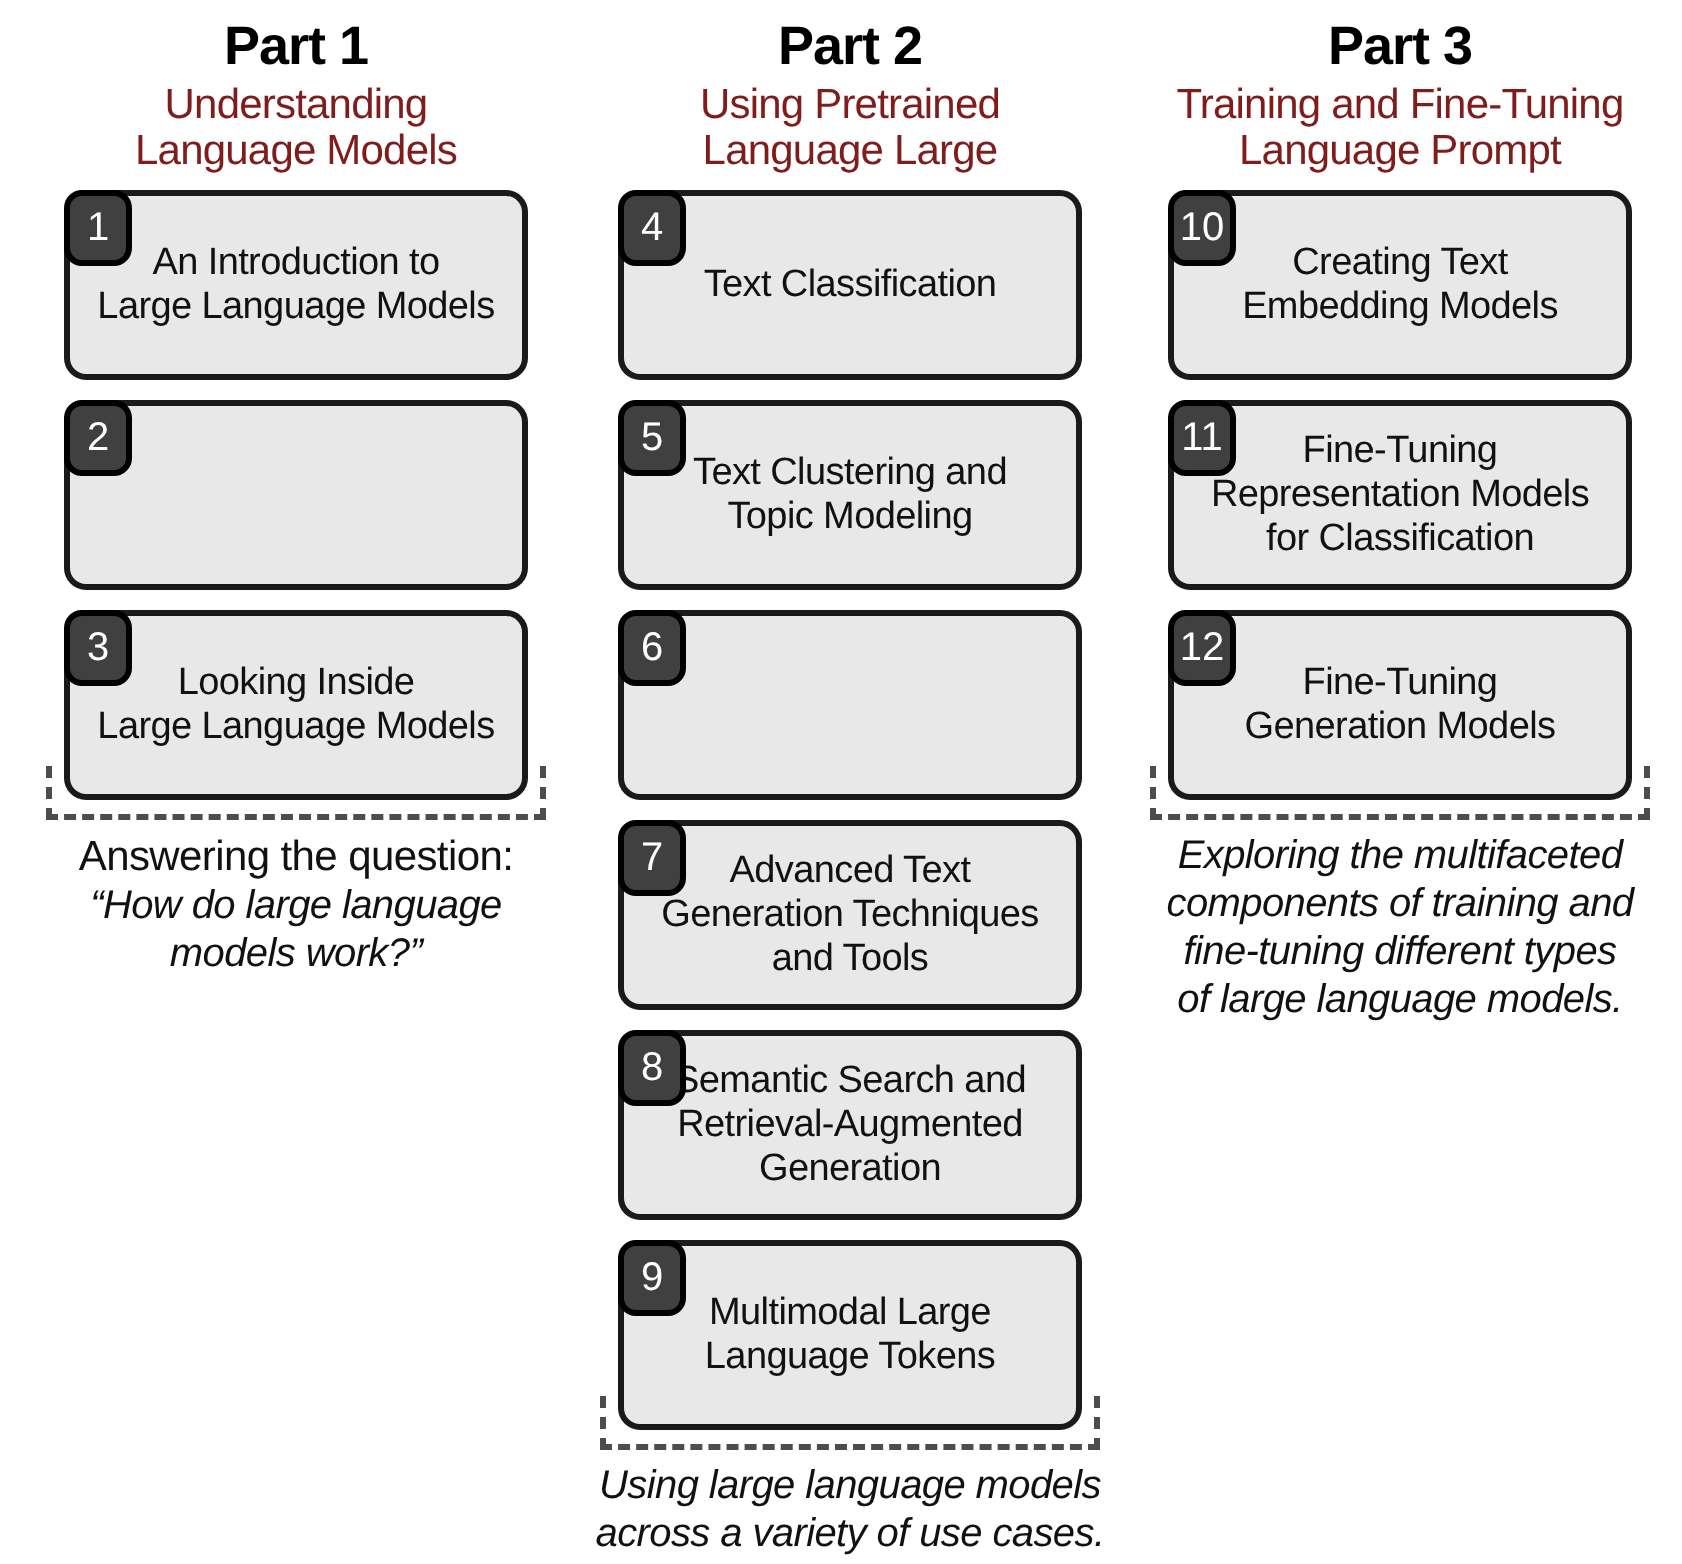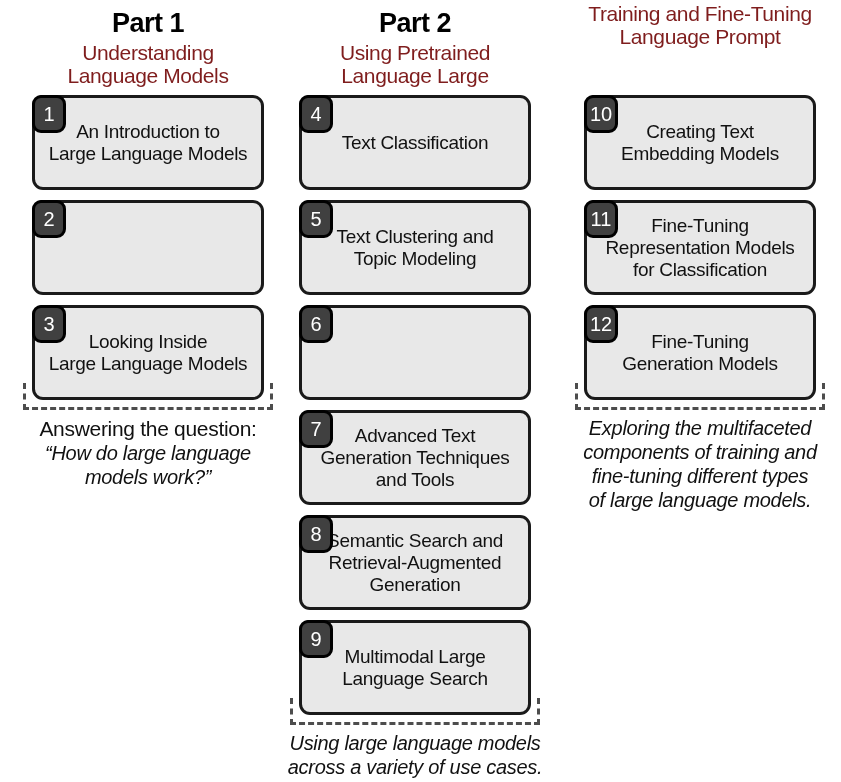--- a/index.html
+++ b/index.html
@@ -7,21 +7,21 @@
   .figure {
     position: relative;
     width: 841px;
     height: 782px;
     background: #ffffff;
     font-family: "Liberation Sans", sans-serif;
     overflow: hidden;
   }
   .column { position: absolute; top: 0; width: 260px; }
   #col-1 { left: 18px; }
-  #col-2 { left: 285px; }
+  #col-2 { left: 295px; }
   #col-3 { left: 570px; }
   .part-title {
     margin-top: 8px;
     text-align: center;
     font-size: 27px;
     font-weight: bold;
     color: #000000;
     letter-spacing: -0.5px;
   }
   .part-subtitle {
@@ -151,32 +151,33 @@
       </div>
       <div class="chapter-box">
         <div class="badge">8</div>
         <div class="chapter-title">Semantic Search and
 Retrieval-Augmented
 Generation</div>
       </div>
       <div class="chapter-box">
         <div class="badge">9</div>
         <div class="chapter-title">Multimodal Large
-Language Search</div>
+Language Tokens</div>
       </div>
       <div class="bracket"></div>
       <div class="note">
         <div class="note-lead"></div>
         <div class="note-text">Using large language models
 across a variety of use cases.</div>
       </div>
     </div>
   </div>
 
   <div class="column" id="col-3">
+    <div class="part-title">Part 3</div>
     <div class="part-subtitle">Training and Fine-Tuning
 Language Prompt</div>
     <div class="boxes">
       <div class="chapter-box">
         <div class="badge">10</div>
         <div class="chapter-title">Creating Text
 Embedding Models</div>
       </div>
       <div class="chapter-box">
         <div class="badge">11</div>

